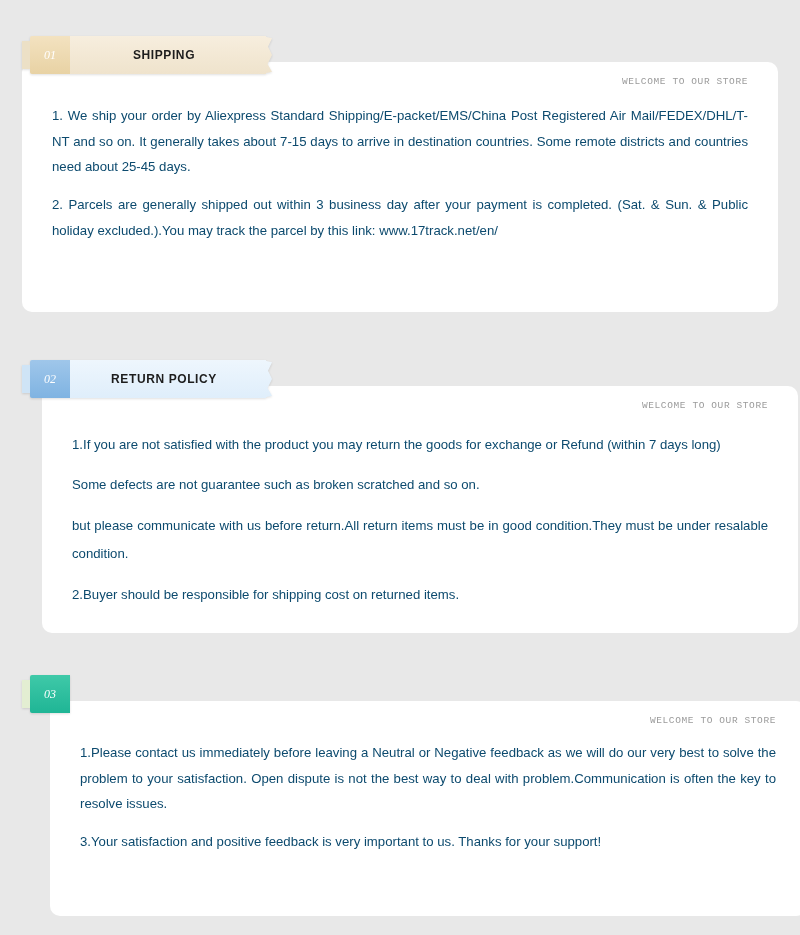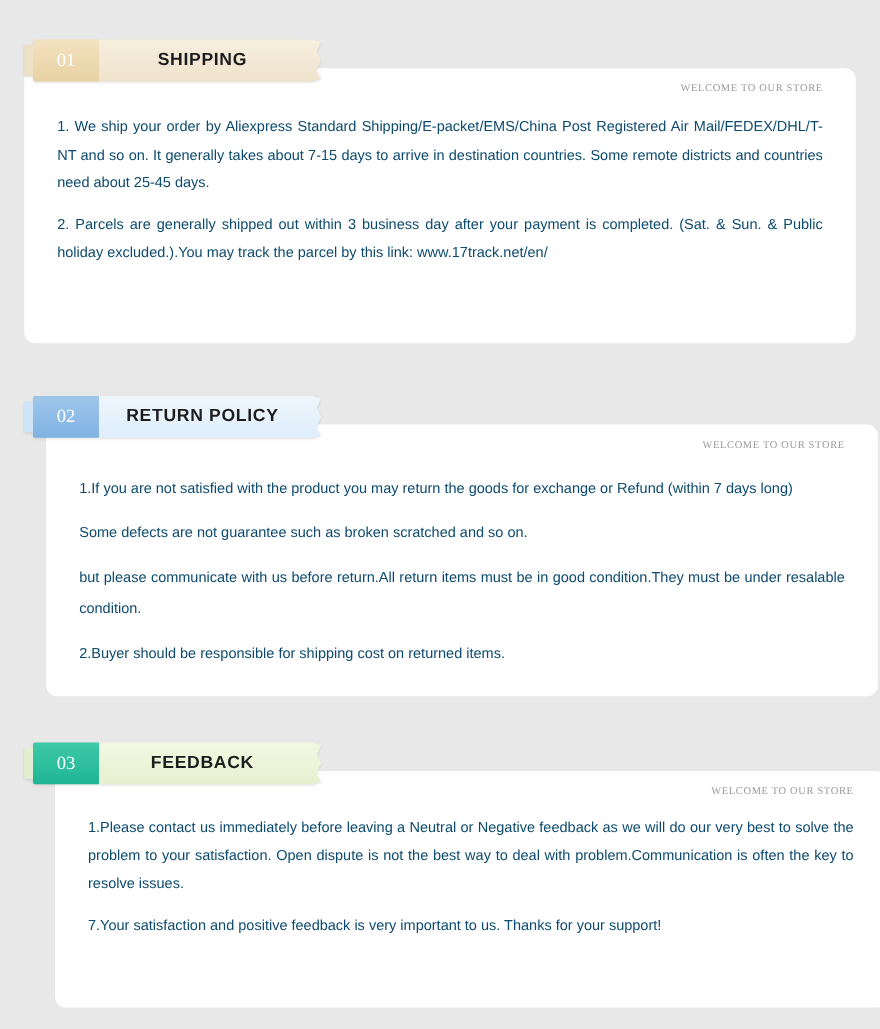--- a/index.html
+++ b/index.html
@@ -35,21 +35,21 @@
     box-sizing: border-box;
     padding: 14px 30px 20px 30px;
   }
 
   .card-welcome {
     text-align: right;
     font-size: 9.5px;
     letter-spacing: 0.6px;
     color: #9b9b9b;
     margin: 0 0 16px 0;
-    font-family: Liberation Serif, serif;
+    font-family: Liberation Mono, monospace;
   }
 
   .para {
     font-size: 13.2px;
     line-height: 1.95;
     color: #0c4a6e;
     margin: 0 0 12px 0;
     text-align: justify;
   }
   .para:last-child { margin-bottom: 0; }
@@ -59,37 +59,38 @@
     position: absolute;
     top: 0;
     left: 0;
     display: flex;
     align-items: stretch;
     height: 38px;
     z-index: 5;
     filter: drop-shadow(0 1px 1px rgba(0,0,0,0.12));
   }
   .ribbon-num {
-    width: 60px;
+    width: 40px;
     display: flex;
     align-items: center;
     justify-content: center;
-    font-size: 17px;
+    font-style: italic;
+    font-size: 12px;
     color: #ffffff;
     font-family: "Liberation Serif", serif;
     border-top-left-radius: 2px;
     border-bottom-left-radius: 2px;
   }
   .ribbon-title {
     min-width: 160px;
     padding: 0 22px 0 14px;
     display: flex;
     align-items: center;
     justify-content: center;
-    font-size: 16px;
+    font-size: 12px;
     font-weight: bold;
     letter-spacing: 0.6px;
     color: #1d1d1d;
   }
 
   
   .ribbon-title::after {
     content: "";
     position: absolute;
     right: -6px;
@@ -168,22 +169,21 @@
       <p class="para">Some defects are not guarantee such as broken scratched and so on.</p>
       <p class="para">but please communicate with us before return.All return items must be in good condition.They must be under resalable condition.</p>
       <p class="para">2.Buyer should be responsible for shipping cost on returned items.</p>
     </div>
   </div>
 
   <div class="section sec3" id="section-feedback">
     <div class="ribbon">
       <div class="ribbon-tail"></div>
       <div class="ribbon-num">03</div>
-      <div class="ribbon-title">FEEDBACK</div>
     </div>
     <div class="card">
       <div class="card-welcome">WELCOME TO OUR STORE</div>
       <p class="para">1.Please contact us immediately before leaving a Neutral or Negative feedback as we will do our very best to solve the problem to your satisfaction. Open dispute is not the best way to deal with problem.Communication is often the key to resolve issues.</p>
-      <p class="para">7.Your satisfaction and positive feedback is very important to us. Thanks for your support!</p>
+      <p class="para">3.Your satisfaction and positive feedback is very important to us. Thanks for your support!</p>
     </div>
   </div>
 
 </div>
 
 </body></html>

